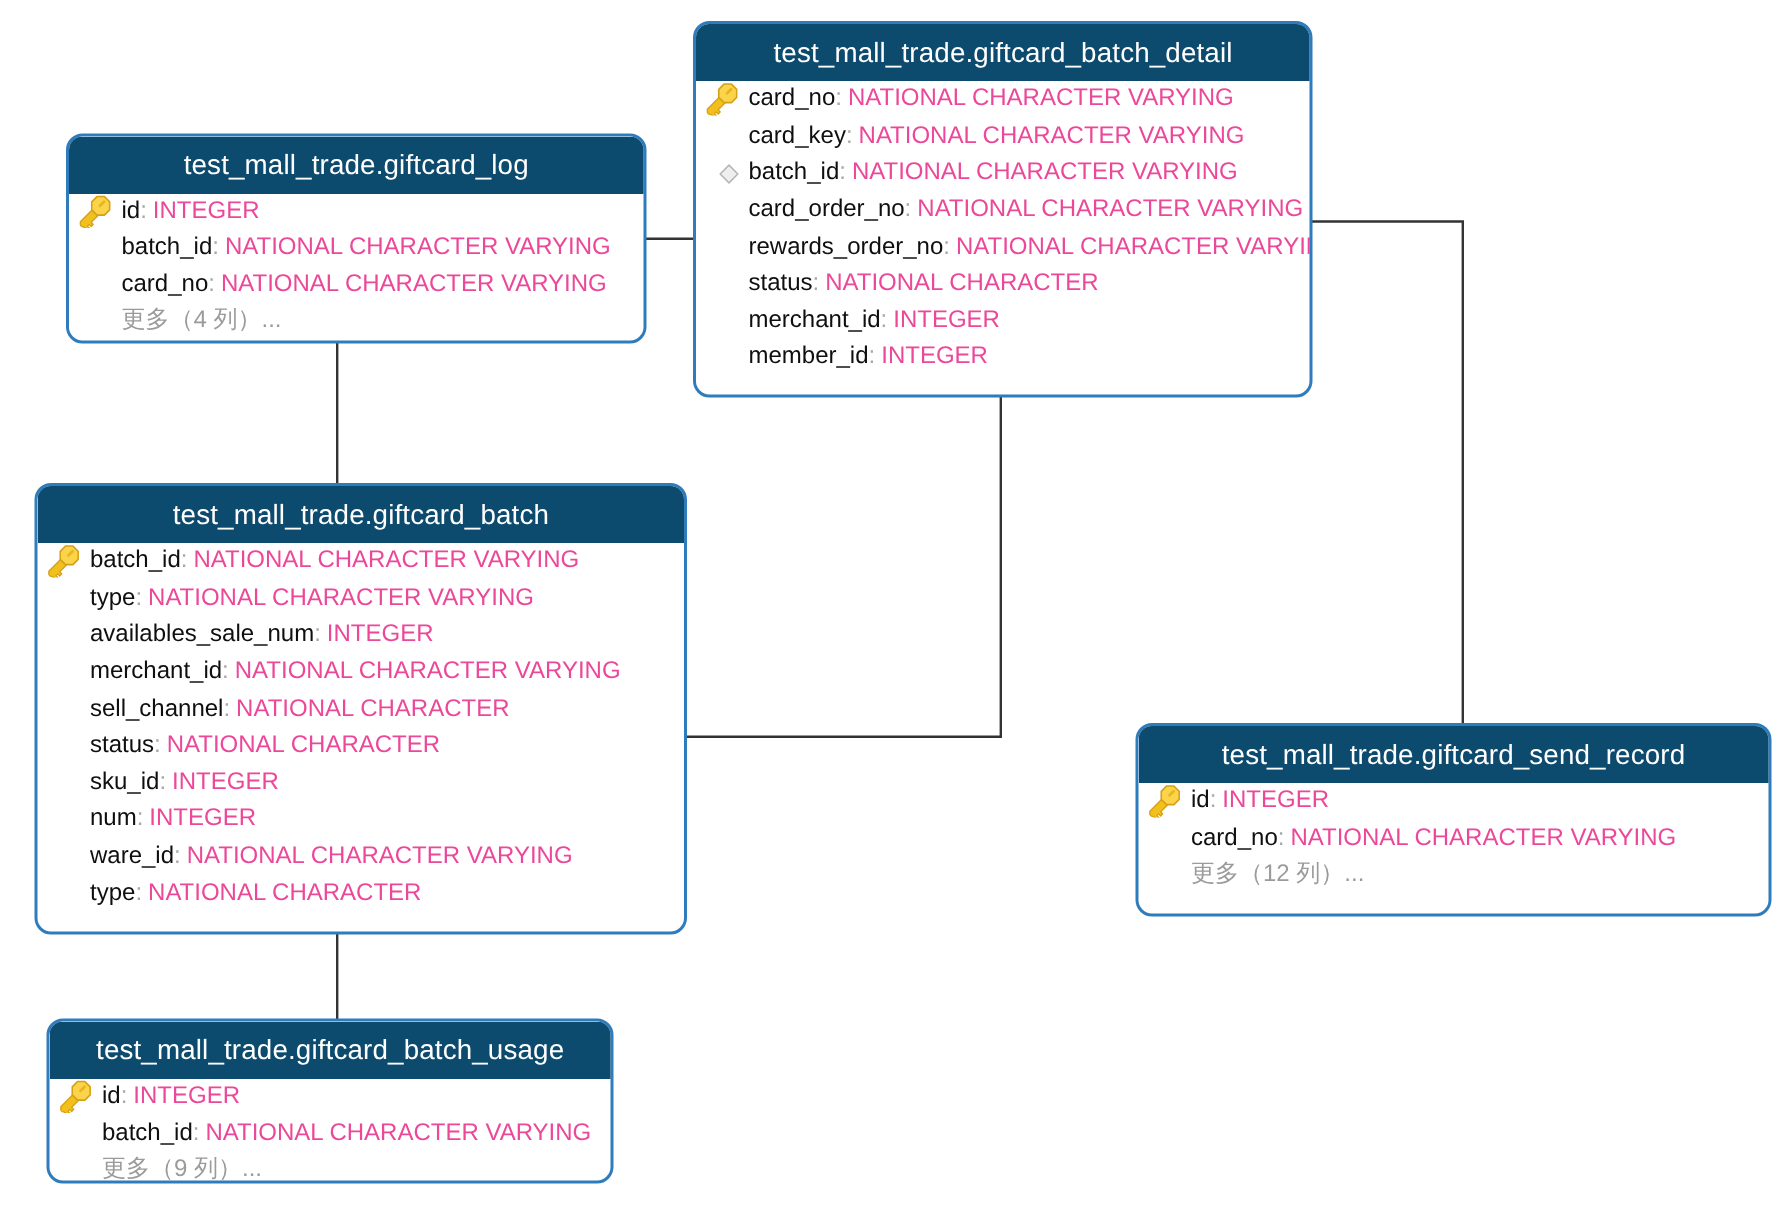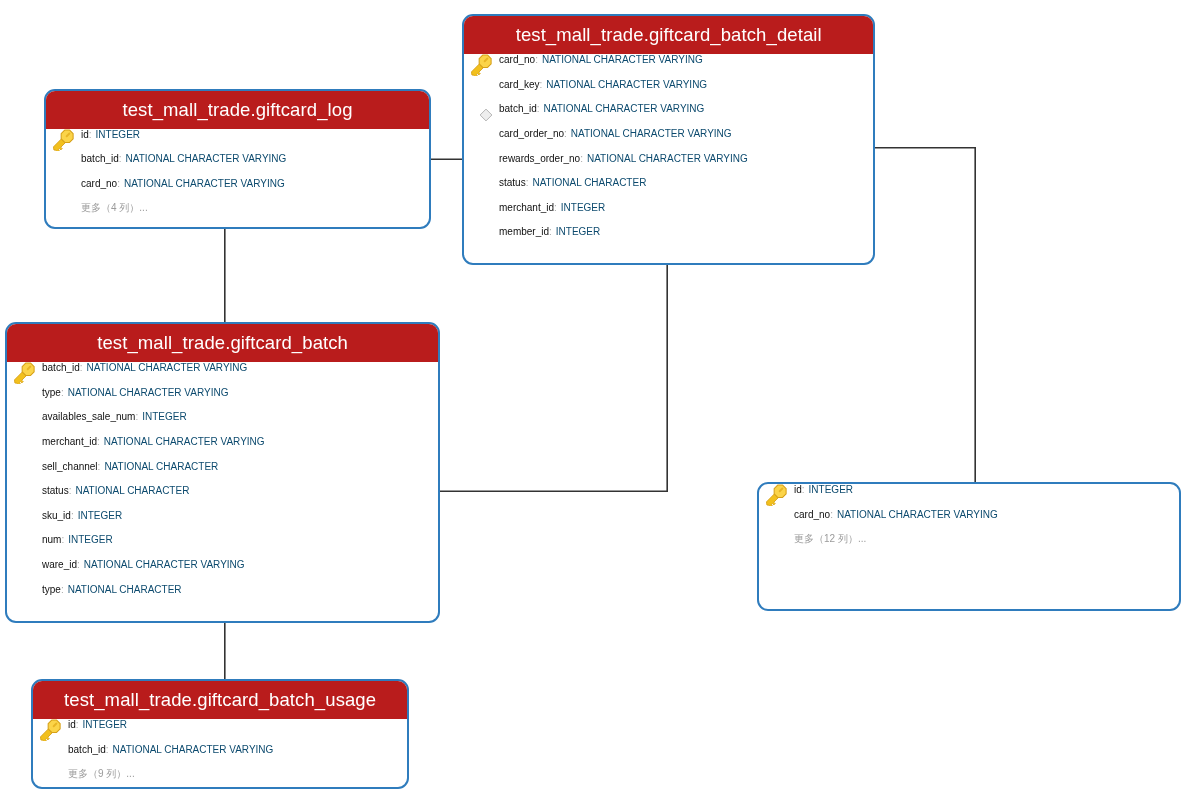--- a/index.html
+++ b/index.html
@@ -4,31 +4,31 @@
 <title>test_mall_trade giftcard ER diagram</title>
 <style>
   html,body{margin:0;padding:0;}
   body{width:1187px;height:811px;background:#ffffff;overflow:hidden;
        font-family:"Liberation Sans",sans-serif;
        -webkit-font-smoothing:antialiased;}
   #canvas{position:relative;width:1187px;height:811px;}
   .conn-layer{position:absolute;left:0;top:0;pointer-events:none;}
   .table-box{position:absolute;box-sizing:border-box;border:2.2px solid #2f7cbd;
              border-radius:11px;background:#ffffff;overflow:hidden;}
-  .tb-header{background:#b91c1c;color:#ffffff;font-size:18.5px;letter-spacing:0.1px;will-change:transform;
+  .tb-header{background:#0c4a6e;color:#ffffff;font-size:18.5px;letter-spacing:0.1px;will-change:transform;
              text-align:center;height:38px;line-height:38px;overflow:hidden;}
   .tb-body{padding:0 0 0 0;}
-  .col{display:flex;align-items:flex-start;height:24.6px;padding-left:6px;will-change:transform;
-       font-size:10px;white-space:nowrap;}
+  .col{display:flex;align-items:center;height:24.6px;padding-left:6px;will-change:transform;
+       font-size:16px;white-space:nowrap;}
   .ic{width:29px;flex:0 0 29px;height:24px;display:flex;align-items:center;justify-content:flex-start;}
   .ic .keysvg{margin-left:-0.5px;margin-top:-1.5px;}
   .ic .diasvg{margin-left:8.5px;margin-top:0.5px;}
   .cname{color:#0f0f0f;}
   .ccolon{color:#a9a9a9;}
-  .ctype{color:#0c4a6e;margin-left:4px;}
+  .ctype{color:#ec4899;margin-left:4px;}
   .more{color:#9b9b9b;position:relative;top:-1px;}
 </style>
 </head>
 <body>
 
 <div id="canvas">
 
   <svg class="conn-layer" width="1187" height="811">
     <path d="M403 159.2 L462 159.2" fill="none" stroke="#333333" stroke-width="1.6"></path>
     <path d="M224.8 227 L224.8 323" fill="none" stroke="#333333" stroke-width="1.6"></path>
@@ -126,21 +126,21 @@
         <span class="ctype">INTEGER</span>
       </div>
       <div class="col">
         <span class="ic"></span>
         <span class="cname">member_id</span>
         <span class="ccolon">:</span>
         <span class="ctype">INTEGER</span>
       </div>
     </div>
   </div>
-  <div class="table-box" style="left:5px;top:322.3px;width:435.2px;height:300.6px">
+  <div class="table-box" style="left:23px;top:322.3px;width:435.2px;height:300.6px">
     <div class="tb-header">test_mall_trade.giftcard_batch</div>
     <div class="tb-body">
       <div class="col">
         <span class="ic">
             <svg class="keysvg" width="22" height="22" viewBox="0 0 21 21">
               <path d="M11.3 7.1 L15.0 10.8 L8.4 17.4 L9.7 18.7 L8.4 20.0 L7.1 18.7 L6.0 19.8 L7.3 21.1 L6.0 22.4 L4.7 21.1 L3.4 20.3 A1.7 1.7 0 0 1 1.5 18.4 L1.5 17.0 Z" fill="#f2c01d" stroke="#d6a018" stroke-width="0.85" stroke-linejoin="round"></path>
               <path d="M12.09 1.0 L16.81 1.0 L20.15 4.34 L20.15 9.46 L16.81 12.8 L12.09 12.8 L8.75 9.46 L8.75 4.34 Z" fill="#fbd449" stroke="#d6a018" stroke-width="1.0" stroke-linejoin="round"></path>
               <path d="M16.6 4.3 L14.0 6.9" stroke="#e8b525" stroke-width="1.8" stroke-linecap="round"></path>
             </svg>
           </span>
@@ -198,20 +198,21 @@
       </div>
       <div class="col">
         <span class="ic"></span>
         <span class="cname">type</span>
         <span class="ccolon">:</span>
         <span class="ctype">NATIONAL CHARACTER</span>
       </div>
     </div>
   </div>
   <div class="table-box" style="left:757px;top:482.3px;width:424px;height:128.4px">
+    <div class="tb-header">test_mall_trade.giftcard_send_record</div>
     <div class="tb-body">
       <div class="col">
         <span class="ic">
             <svg class="keysvg" width="22" height="22" viewBox="0 0 21 21">
               <path d="M11.3 7.1 L15.0 10.8 L8.4 17.4 L9.7 18.7 L8.4 20.0 L7.1 18.7 L6.0 19.8 L7.3 21.1 L6.0 22.4 L4.7 21.1 L3.4 20.3 A1.7 1.7 0 0 1 1.5 18.4 L1.5 17.0 Z" fill="#f2c01d" stroke="#d6a018" stroke-width="0.85" stroke-linejoin="round"></path>
               <path d="M12.09 1.0 L16.81 1.0 L20.15 4.34 L20.15 9.46 L16.81 12.8 L12.09 12.8 L8.75 9.46 L8.75 4.34 Z" fill="#fbd449" stroke="#d6a018" stroke-width="1.0" stroke-linejoin="round"></path>
               <path d="M16.6 4.3 L14.0 6.9" stroke="#e8b525" stroke-width="1.8" stroke-linecap="round"></path>
             </svg>
           </span>
         <span class="cname">id</span>

